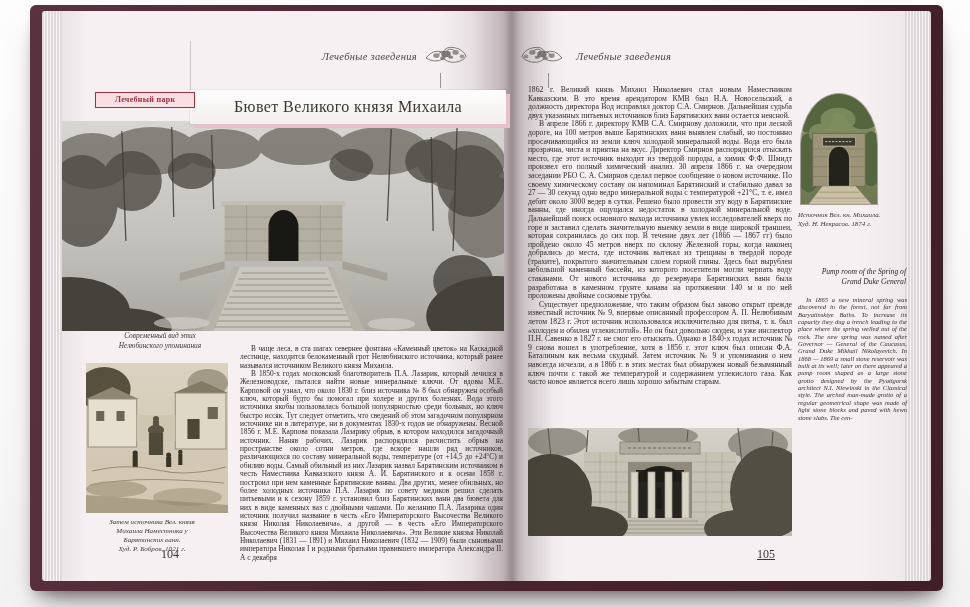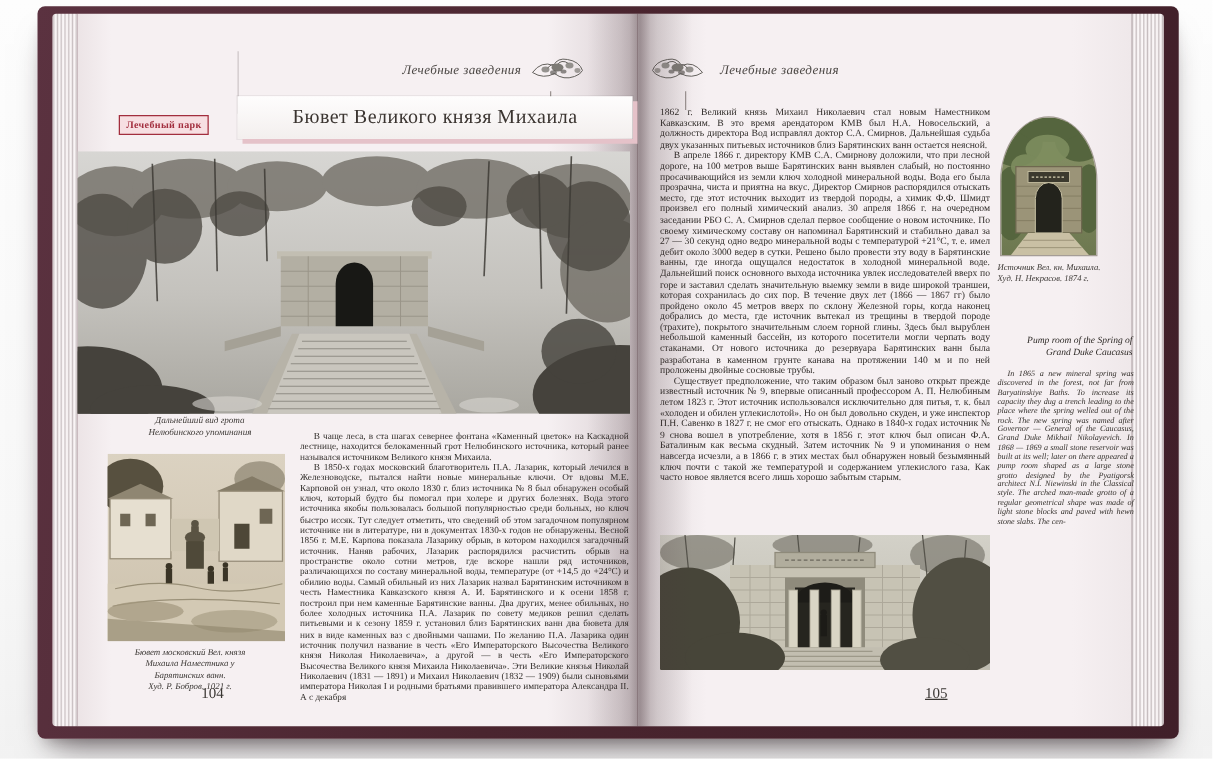--- a/index.html
+++ b/index.html
@@ -33,24 +33,24 @@
   .cap { font-style:italic; color:#3c3835; }
   .cap span { display:block; }
 
   
   .ornament { position:absolute; width:48px; height:30px; }
   .orn-left { left:360px; top:31px; }
   .orn-right { left:8px; top:31px; transform:scaleX(-1); }
   .rh-left { right:93px; top:40px; }
   .rh-right { left:66px; top:40px; }
 
-  .label { position:absolute; left:33px; top:81px; z-index:3; padding:2px 5px 3px;
+  .label { position:absolute; left:33px; top:81px; z-index:3; padding:2px 19px 3px;
            background:#f7dfe2; border:1px solid #a22e3e; color:#a22e3e;
            font-size:8px; font-weight:bold; letter-spacing:.3px; }
-  .title-card { position:absolute; left:128px; top:66px; width:316px; height:34px; z-index:2;
+  .title-card { position:absolute; left:128px; top:79px; width:316px; height:34px; z-index:2;
                 background:linear-gradient(#fefdfd,#f3efee);
                 box-shadow:4px 4px 0 #e5c2c9, 0 0 0 1px rgba(0,0,0,.05);
                 display:flex; align-items:center; justify-content:center; }
   .title-card span { font-size:16px; color:#3b3531; letter-spacing:.4px; }
 
   .photo-main { position:absolute; left:0; top:110px; width:442px; height:210px; z-index:1; }
   .photo-main svg, .photo-bottom svg, .illustration svg, .sb-image svg { display:block; width:100%; height:100%; }
 
   .left-body { position:absolute; left:0; top:318px; width:441px; display:flex; }
   .left-rail { flex:0 0 176px; }
@@ -59,21 +59,21 @@
   .ill-caption { margin:5px 0 0 12px; width:156px; text-align:center; font-size:7.1px; line-height:9px; }
   .left-text { flex:1; padding:16px 0 0 2px; text-align:justify;
                font-size:7.4px; line-height:8.35px; color:#2f2b28; }
   .left-text p.indent, .right-text p.indent { text-indent:11px; }
   .pn-left { left:78px; top:536px; width:60px; text-align:center; }
 
   
   .right-text { position:absolute; left:18px; top:75px; width:264px; text-align:justify;
                 font-size:7.7px; line-height:8.6px; color:#2f2b28; }
   .photo-bottom { position:absolute; left:18px; top:417px; width:264px; height:108px; }
-  .pn-right { left:230px; top:536px; width:52px; text-align:left;text-decoration:underline; }
+  .pn-right { left:230px; top:536px; width:52px; text-align:center;text-decoration:underline; }
 
   
   .sb-image { position:absolute; left:290px; top:82px; width:78px; height:112px; overflow:hidden;
               border-radius:39px 39px 0 0 / 52px 52px 0 0; border:1px solid #a59d96; }
   .sb-image-caption { position:absolute; left:288px; top:200px; width:110px; font-size:6.9px; line-height:8.6px; }
   .sb-heading { position:absolute; left:288px; top:256px; width:108px; text-align:right;
                 font-style:italic; font-size:7.6px; line-height:9.5px; color:#2b2724; }
   .sb-english { position:absolute; left:288px; top:285px; width:109px; text-align:justify;
                 font-style:italic; font-size:6.5px; line-height:7.35px; color:#332f2b; text-indent:8px; }
   .sb-photo-caption { position:absolute; left:288px; top:502px; width:110px; font-size:7px; line-height:9.2px; }
@@ -189,21 +189,21 @@
           <g fill="#d8d6d0" opacity=".6">
             <ellipse cx="120" cy="202" rx="28" ry="6"></ellipse>
               <ellipse cx="330" cy="203" rx="24" ry="6"></ellipse>
           </g>
         </svg>
       </div>
 
       <div class="left-body">
         <div class="left-rail">
           <div class="cap rail-caption">
-            <span>Дальнейший вид грота</span>
+            <span>Современный вид этих</span>
             <span>Нелюбинского упоминания</span>
           </div>
           <div class="illustration">
             <svg viewBox="0 0 140 150" preserveAspectRatio="none">
               <defs>
                 <linearGradient id="gSep" x1="0" y1="0" x2="0" y2="1">
                   <stop offset="0" stop-color="#dbd2c1"></stop>
                     <stop offset="1" stop-color="#cdc2ad"></stop>
                 </linearGradient>
               </defs>
@@ -235,21 +235,21 @@
               <g stroke="#8b8168" fill="none" opacity=".8">
                 <path d="M6 108 Q40 100 70 107 T138 104"></path>
                 <path d="M4 122 Q50 112 136 120"></path>
               </g>
               <ellipse cx="30" cy="126" rx="30" ry="8" fill="#a2977d" opacity=".7"></ellipse>
               <ellipse cx="100" cy="134" rx="34" ry="9" fill="#a2977d" opacity=".6"></ellipse>
               <polygon points="0,132 140,142 140,150 0,150" fill="#8e8369" opacity=".6"></polygon>
             </svg>
           </div>
           <div class="cap ill-caption">
-            <span>Бювет московский Вел. князя</span>
+            <span>Затем источника Вел. князя</span>
             <span>Михаила Наместника у</span>
             <span>Барятинских ванн.</span>
             <span>Худ. Р. Бобров. 1021 г.</span>
           </div>
         </div>
         <div class="left-text">
           <p class="indent">В чаще леса, в ста шагах севернее фонтана «Каменный цветок» на Каскадной лестнице, находится белокаменный грот Нелюбинского источника, который ранее назывался источником Великого князя Михаила.</p>
           <p class="indent">В 1850-х годах московский благотворитель П.А. Лазарик, который лечился в Железноводске, пытался найти новые минеральные ключи. От вдовы М.Е. Карповой он узнал, что около 1830 г. близ источника № 8 был обнаружен особый ключ, который будто бы помогал при холере и других болезнях. Вода этого источника якобы пользовалась большой популярностью среди больных, но ключ быстро иссяк. Тут следует отметить, что сведений об этом загадочном популярном источнике ни в литературе, ни в документах 1830-х годов не обнаружены. Весной 1856 г. М.Е. Карпова показала Лазарику обрыв, в котором находился загадочный источник. Наняв рабочих, Лазарик распорядился расчистить обрыв на пространстве около сотни метров, где вскоре нашли ряд источников, различающихся по составу минеральной воды, температуре (от +14,5 до +24°С) и обилию воды. Самый обильный из них Лазарик назвал Барятинским источником в честь Наместника Кавказского князя А. И. Барятинского и к осени 1858 г. построил при нем каменные Барятинские ванны. Два других, менее обильных, но более холодных источника П.А. Лазарик по совету медиков решил сделать питьевыми и к сезону 1859 г. установил близ Барятинских ванн два бювета для них в виде каменных ваз с двойными чашами. По желанию П.А. Лазарика один источник получил название в честь «Его Императорского Высочества Великого князя Николая Николаевича», а другой — в честь «Его Императорского Высочества Великого князя Михаила Николаевича». Эти Великие князья Николай Николаевич (1831 — 1891) и Михаил Николаевич (1832 — 1909) были сыновьями императора Николая I и родными братьями правившего императора Александра II. А с декабря</p>
         </div>
       </div>
@@ -388,21 +388,21 @@
               <line x1="14" y1="106" x2="66" y2="106"></line>
           </g>
         </svg>
       </div>
       <div class="cap sb-image-caption">
         <span>Источник Вел. кн. Михаила.</span>
         <span>Худ. Н. Некрасов. 1874 г.</span>
       </div>
       <div class="sb-heading">
         <span style="display:block">Pump room of the Spring of</span>
-        <span style="display:block">Grand Duke Caucasus</span>
+        <span style="display:block">Grand Duke General</span>
       </div>
       <p class="sb-english">In 1865 a new mineral spring was discovered in the forest, not far from Baryatinskiye Baths. To increase its capacity they dug a trench leading to the place where the spring welled out of the rock. The new spring was named after Governor — General of the Caucasus, Grand Duke Mikhail Nikolayevich. In 1868 — 1869 a small stone reservoir was built at its well; later on there appeared a pump room shaped as a large stone grotto designed by the Pyatigorsk architect N.I. Niewinski in the Classical style. The arched man-made grotto of a regular geometrical shape was made of light stone blocks and paved with hewn stone slabs. The cen-</p>
 
       <span class="pagenum pn-right">105</span>
     </div>
 
     <div class="gutter"></div>
   </div>
 </div>
 

